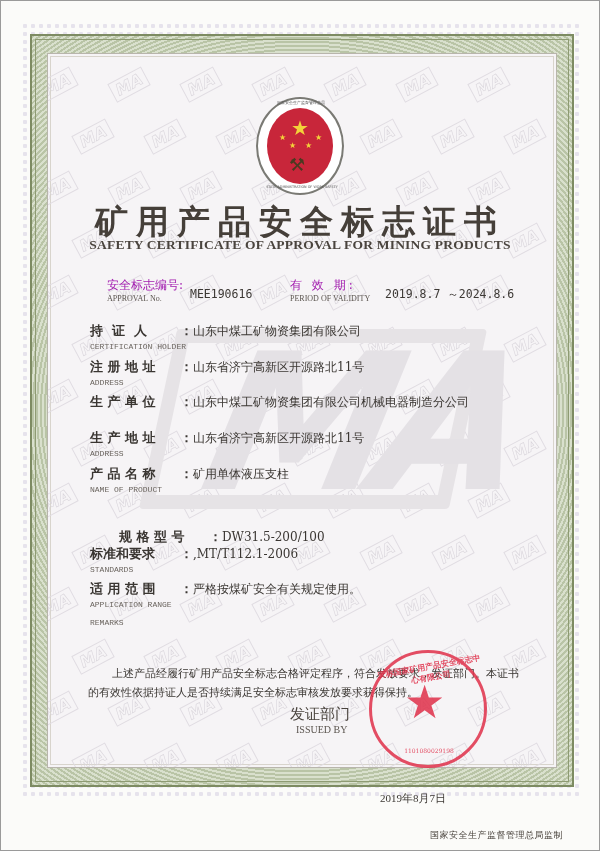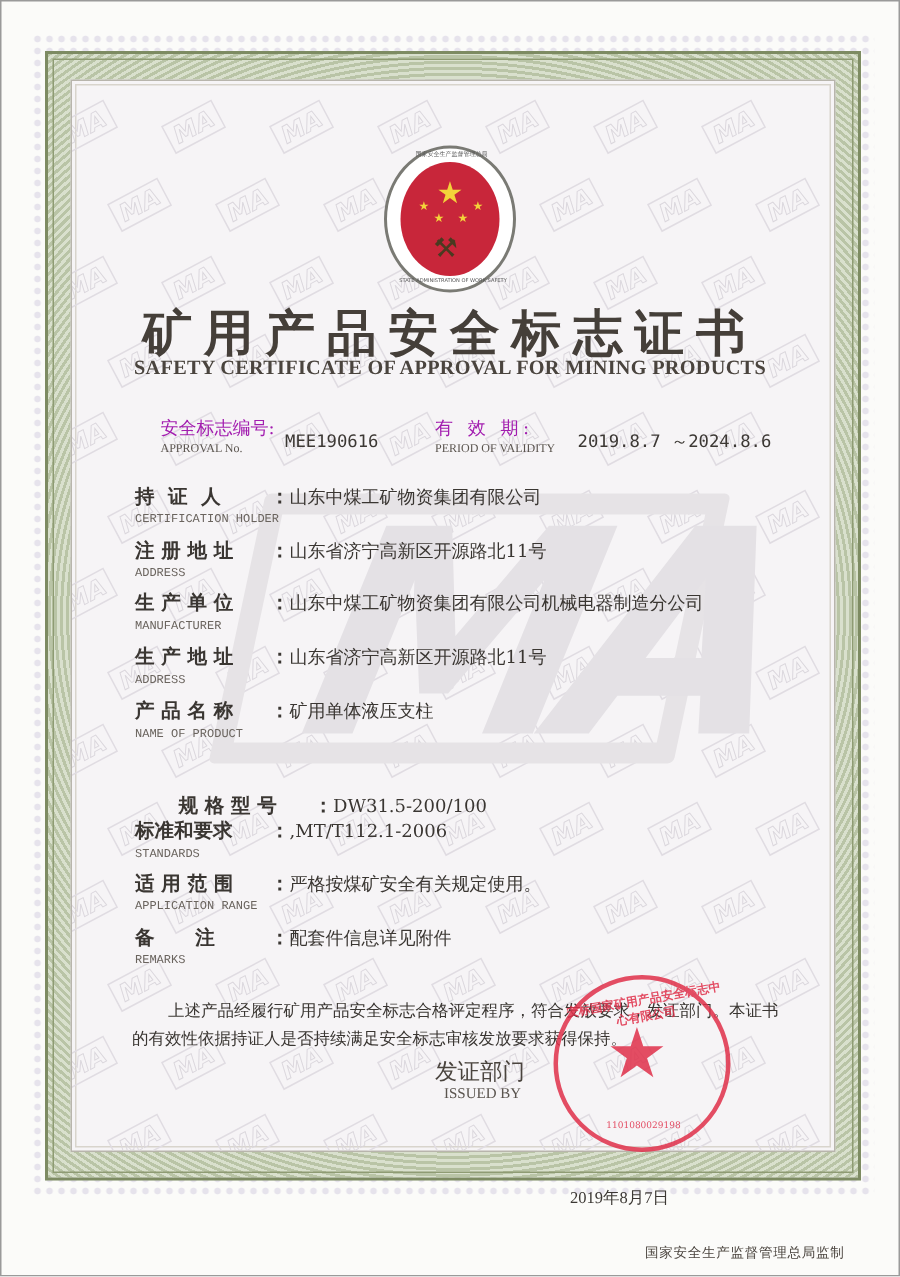--- a/index.html
+++ b/index.html
@@ -196,21 +196,20 @@
     <div class="field" style="top: 322px;">
       <div class="field-cn"><span class="lbl" style="white-space:pre">持  证  人</span><span>：</span><span class="val">山东中煤工矿物资集团有限公司</span></div>
       <div class="field-en">CERTIFICATION HOLDER</div>
     </div>
     <div class="field" style="top: 358px;">
       <div class="field-cn"><span class="lbl" style="white-space:pre">注 册 地 址</span><span>：</span><span class="val">山东省济宁高新区开源路北11号</span></div>
       <div class="field-en">ADDRESS</div>
     </div>
     <div class="field" style="top: 393px;">
       <div class="field-cn"><span class="lbl" style="white-space:pre">生 产 单 位</span><span>：</span><span class="val">山东中煤工矿物资集团有限公司机械电器制造分公司</span></div>
-      <div class="field-en">MANUFACTURER</div>
     </div>
     <div class="field" style="top: 429px;">
       <div class="field-cn"><span class="lbl" style="white-space:pre">生 产 地 址</span><span>：</span><span class="val">山东省济宁高新区开源路北11号</span></div>
       <div class="field-en">ADDRESS</div>
     </div>
     <div class="field" style="top: 465px;">
       <div class="field-cn"><span class="lbl" style="white-space:pre">产 品 名 称</span><span>：</span><span class="val">矿用单体液压支柱</span></div>
       <div class="field-en">NAME OF PRODUCT</div>
     </div>
     <div class="field" style="top: 528px; margin-left: 29px;">
@@ -218,21 +217,20 @@
     </div>
     <div class="field" style="top: 545px;">
       <div class="field-cn"><span class="lbl" style="white-space:pre">标准和要求</span><span>：</span><span class="val">,MT/T112.1-2006</span></div>
       <div class="field-en">STANDARDS</div>
     </div>
     <div class="field" style="top: 580px;">
       <div class="field-cn"><span class="lbl" style="white-space:pre">适 用 范 围</span><span>：</span><span class="val">严格按煤矿安全有关规定使用。</span></div>
       <div class="field-en">APPLICATION RANGE</div>
     </div>
     <div class="field" style="top: 616px;">
-      <div class="field-cn"><span class="lbl" style="white-space:pre">备      注</span><span>：</span><span class="val">配套件信息详见附件</span></div>
       <div class="field-en">REMARKS</div>
     </div>
   </div>
 
 <div class="statement">上述产品经履行矿用产品安全标志合格评定程序，符合发放要求，发证部门。本证书的有效性依据持证人是否持续满足安全标志审核发放要求获得保持。</div>
 
 <div class="seal">
   <div class="seal-star">★</div>
   <div class="seal-text" style="left:6px;top:8px;width:104px;text-align:center;font-size:8px;transform:rotate(-10deg)">安标国家矿用产品安全标志中心有限公司</div>
   <div class="seal-text" style="left:22px;top:94px;width:70px;text-align:center;font-size:6px;font-weight:normal">1101080029198</div>

